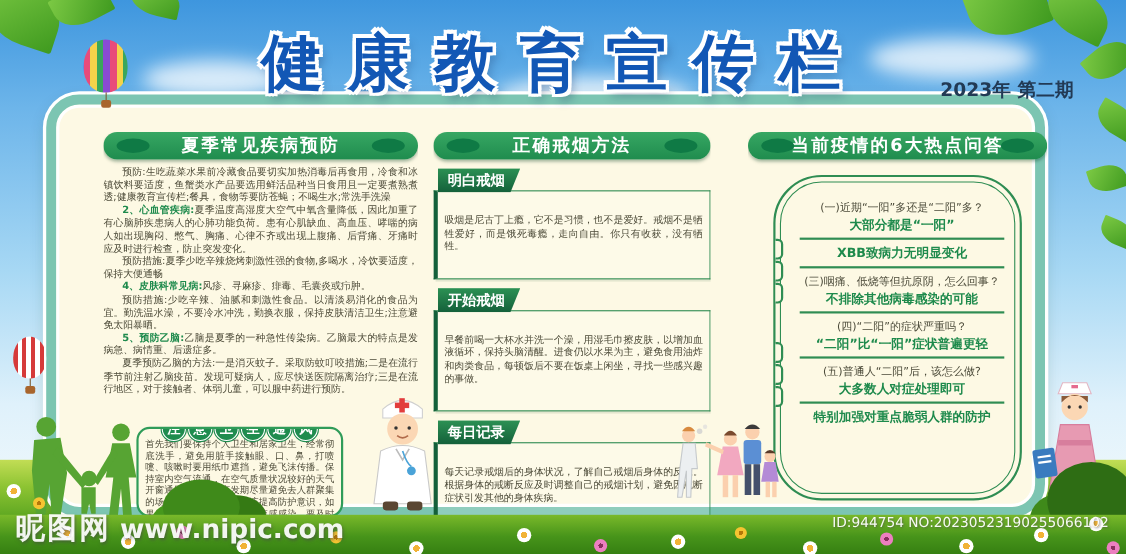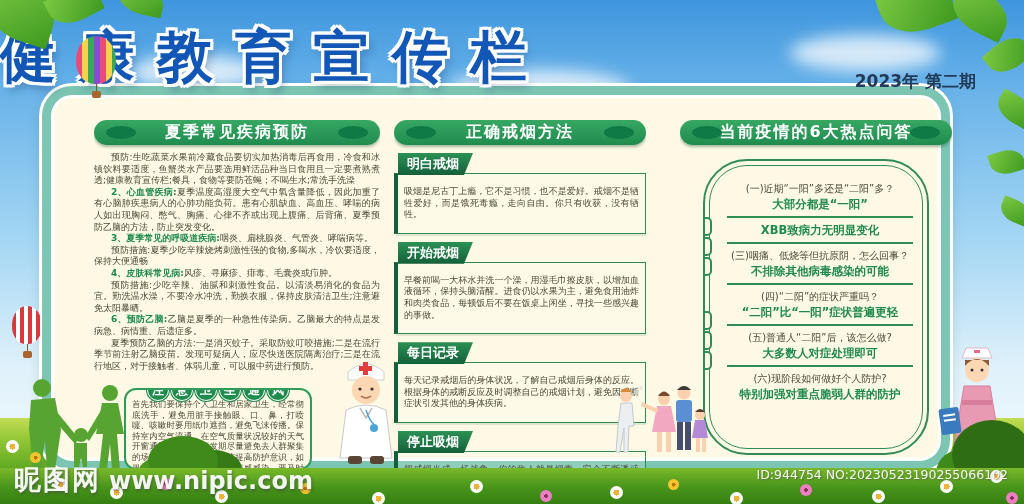--- a/index.html
+++ b/index.html
@@ -14,21 +14,21 @@
     background:linear-gradient(180deg,#c2dd55 0%,#8ec433 28%,#57a31f 65%,#3f8f17 100%);}
   .grass-front{position:absolute;left:0;top:468px;width:100%;height:36px;z-index:6;
     background:linear-gradient(180deg,#7ab92a 0%,#47941a 55%,#357f12 100%);}
 
   
   .panel{position:absolute;left:42px;top:86px;width:908px;height:384px;box-sizing:border-box;
     background:#fdf9e4;border:9px solid #7cc5b2;border-radius:30px;z-index:2;
     box-shadow:0 0 0 3px #ffffff, inset 0 0 0 3px #ffffff, 0 6px 14px rgba(40,90,70,.25);}
 
   
-  .title{position:absolute;top:20px;left:0;width:100%;text-align:left;z-index:3;
+  .title{position:absolute;top:20px;left:0;width:100%;text-align:center;z-index:3;
     font-size:56px;font-weight:bold;letter-spacing:.40em;color:#1257b5;white-space:nowrap;
     text-shadow:-3px -3px 0 #fff,3px -3px 0 #fff,-3px 3px 0 #fff,3px 3px 0 #fff,
       -3px 0 0 #fff,3px 0 0 #fff,0 -3px 0 #fff,0 3px 0 #fff,4px 7px 9px rgba(20,40,90,.35);}
   .issue{position:absolute;top:70px;right:48px;z-index:3;font-size:17px;font-weight:bold;color:#223a55;}
 
   
   .col{position:absolute;top:120px;z-index:3;overflow:hidden;}
   .col1{left:94px;width:286px;height:352px;}
   .col2{left:394px;width:252px;height:352px;}
   .col3{left:680px;width:272px;height:352px;}
@@ -51,21 +51,21 @@
     font-size:12px;display:flex;align-items:center;justify-content:center;
     border:1px solid #fff;box-shadow:0 0 0 1px #1f8c4e;}
 
   
   .sec{margin-top:8px;}
   .sec:first-of-type{margin-top:11px;}
   .sec .tab{display:inline-block;margin-left:4px;position:relative;z-index:2;
     background:linear-gradient(180deg,#2c9154,#14603a);color:#fff;font-weight:bold;font-size:13px;
     padding:2px 14px 2px 9px;clip-path:polygon(0 0,100% 0,88% 100%,0 100%);}
   .sec .box{border:1.5px solid #2d8a50;border-left:4px solid #14603a;margin-top:-2px;
-    padding:12px 6px;font-size:9px;line-height:11.6px;color:#4c4a38;text-align:justify;
+    padding:22px 6px;font-size:9px;line-height:11.6px;color:#4c4a38;text-align:justify;
     background:rgba(255,255,255,.15);box-shadow:2px 2px 0 rgba(40,100,60,.12);}
 
   
   .qabox{position:relative;margin:14px auto 0;width:226px;height:296px;box-sizing:border-box;
     border:2.5px solid #2f8d53;border-radius:44px;padding:18px 14px 10px 22px;overflow:hidden;}
   .qabox::before{content:"";position:absolute;inset:4px;border:1.5px solid #2f8d53;border-radius:38px;pointer-events:none;}
   .ring{position:absolute;left:-8px;width:11px;height:15px;border:2.5px solid #2f8d53;border-radius:5px;background:#fdf9e4;z-index:4;}
   .qa{text-align:center;padding:3px 0 4px;}
   .qa:not(:last-child){border-bottom:2.5px solid #2f8d53;margin-bottom:2px;}
   .qa .q{font-size:10px;color:#4b4a39;margin:0 0 1px;}
@@ -108,26 +108,25 @@
   <div class="issue">2023年 第二期</div>
 
   <div class="col col1">
     <div class="pill">
       <span class="oval l"></span>
       <span>夏季常见疾病预防</span>
       <span class="oval r"></span>
     </div>
     <div class="body">
       <p><span class="lead"></span><span>预防:生吃蔬菜水果前冷藏食品要切实加热消毒后再食用，冷食和冰镇饮料要适度，鱼蟹类水产品要选用鲜活品种当日食用且一定要煮熟煮透;健康教育宣传栏;餐具，食物等要防苍蝇；不喝生水;常洗手洗澡</span></p>
-      <p><span class="lead">2、心血管疾病:</span><span>夏季温度高湿度大空气中氧含量降低，因此加重了有心脑肺疾患病人的心肺功能负荷。患有心肌缺血、高血压、哮喘的病人如出现胸闷、憋气、胸痛、心律不齐或出现上腹痛、后背痛、夏季预防乙脑的方法，防止突发变化。</span></p>
-      <p><span class="lead">3、夏季常见的呼吸道疾病:</span><span>咽炎、扁桃腺炎、气管炎、哮喘病等。</span></p>
+      <p><span class="lead">2、心血管疾病:</span><span>夏季温度高湿度大空气中氧含量降低，因此加重了有心脑肺疾患病人的心肺功能负荷。患有心肌缺血、高血压、哮喘的病人如出现胸闷、憋气、胸痛、心律不齐或出现上腹痛、后背痛、牙痛时应及时进行检查，防止突发变化。</span></p>
       <p><span class="lead"></span><span>预防措施:夏季少吃辛辣烧烤刺激性强的食物,多喝水，冷饮要适度，保持大便通畅</span></p>
       <p><span class="lead">4、皮肤科常见病:</span><span>风疹、寻麻疹、痱毒、毛囊炎或疖肿。</span></p>
       <p><span class="lead"></span><span>预防措施:少吃辛辣、油腻和刺激性食品。以清淡易消化的食品为宜。勤洗温水澡，不要冷水冲洗，勤换衣服，保持皮肤清洁卫生;注意避免太阳暴晒。</span></p>
-      <p><span class="lead">6、预防乙脑:</span><span>乙脑是夏季的一种急性传染病。乙脑最大的特点是发病急、病情重、后遗症多。</span></p>
+      <p><span class="lead">5、预防乙脑:</span><span>乙脑是夏季的一种急性传染病。乙脑最大的特点是发病急、病情重、后遗症多。</span></p>
       <p><span class="lead"></span><span>夏季预防乙脑的方法:一是消灭蚊子。采取防蚊叮咬措施;二是在流行季节前注射乙脑疫苗。发现可疑病人，应尽快送医院隔离治疗;三是在流行地区，对于接触者、体弱儿童，可以服中药进行预防。</span></p>
     </div>
     <div class="tipbox">
       <div class="tipchars">
         <span class="tipchar">注</span>
         <span class="tipchar">意</span>
         <span class="tipchar">卫</span>
         <span class="tipchar">生</span>
         <span class="tipchar">通</span>
         <span class="tipchar">风</span>
@@ -190,21 +189,20 @@
       </div>
       <div class="qa">
         <p class="q">(四)“二阳”的症状严重吗？</p>
         <p class="a">“二阳”比“一阳”症状普遍更轻</p>
       </div>
       <div class="qa">
         <p class="q">(五)普通人“二阳”后，该怎么做?</p>
         <p class="a">大多数人对症处理即可</p>
       </div>
       <div class="qa">
-        <p class="q">(六)现阶段如何做好个人防护?</p>
         <p class="a">特别加强对重点脆弱人群的防护</p>
       </div>
     </div>
   </div>
 
   <div class="leaf" style="left:-14px;top:-16px;width:70px;height:56px;transform:rotate(18deg);"></div>
   <div class="leaf" style="left:48px;top:-12px;width:52px;height:34px;transform:rotate(-28deg);"></div>
   <div class="leaf" style="left:118px;top:-14px;width:46px;height:28px;transform:rotate(12deg);"></div>
   <div class="leaf" style="left:880px;top:-18px;width:72px;height:50px;transform:rotate(-20deg);"></div>
   <div class="leaf" style="left:950px;top:-8px;width:60px;height:40px;transform:rotate(26deg);"></div>

